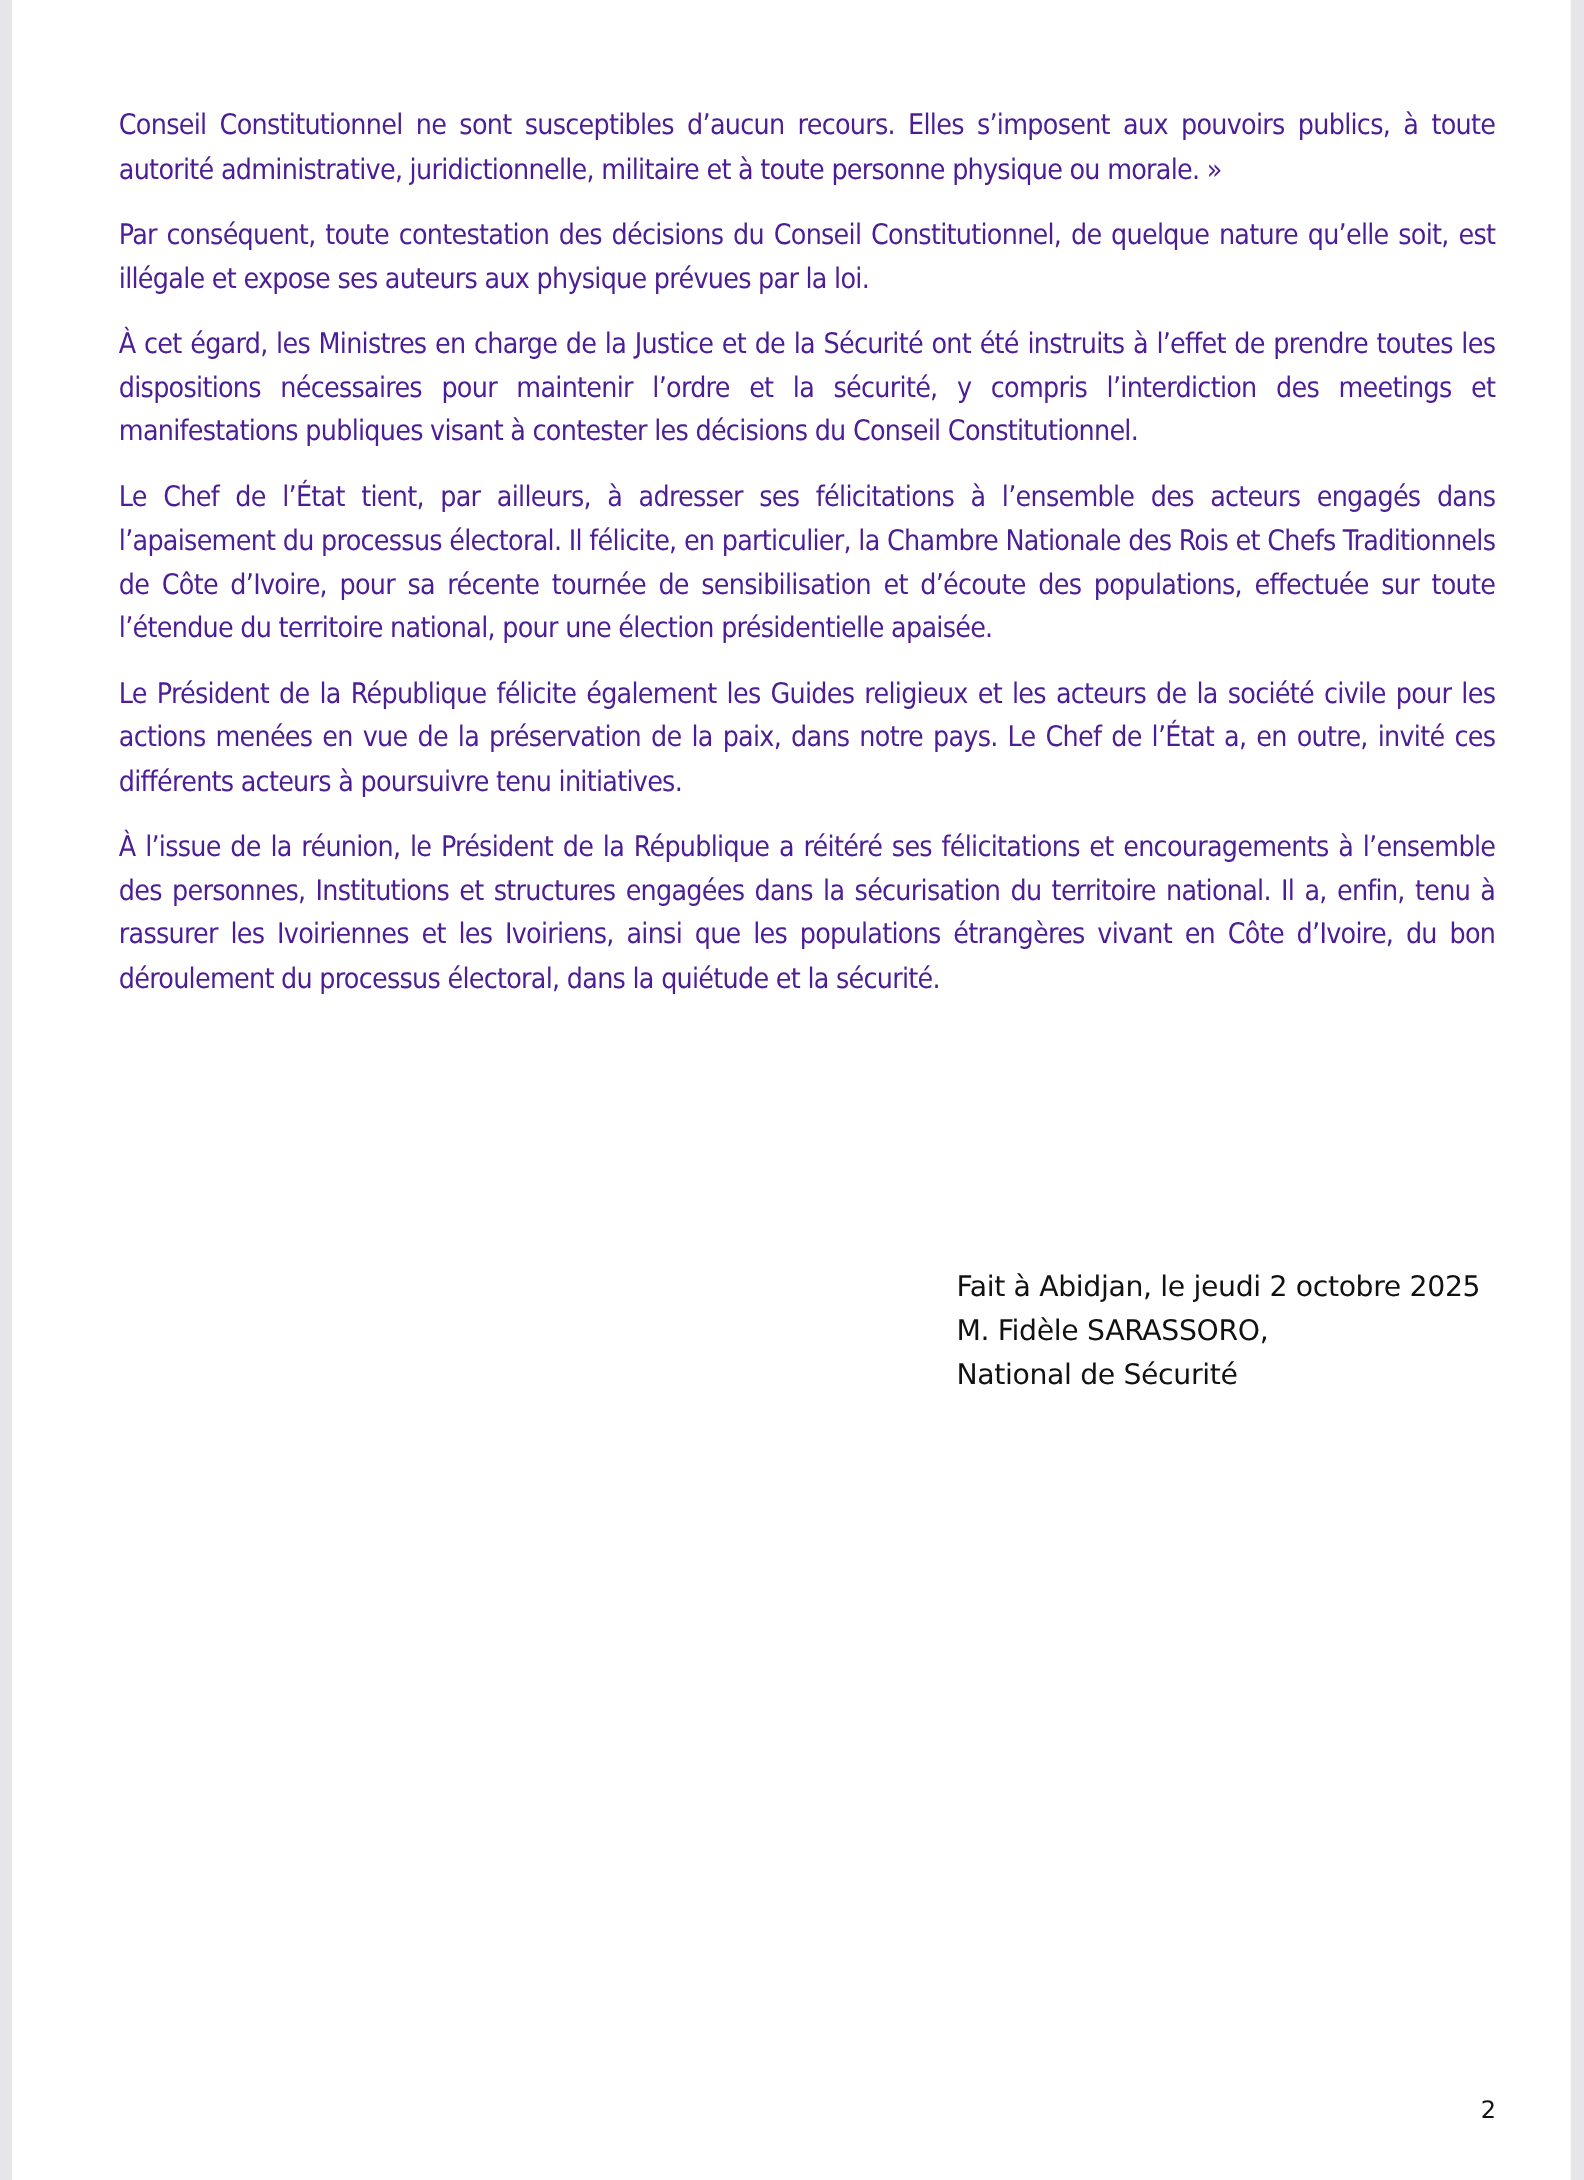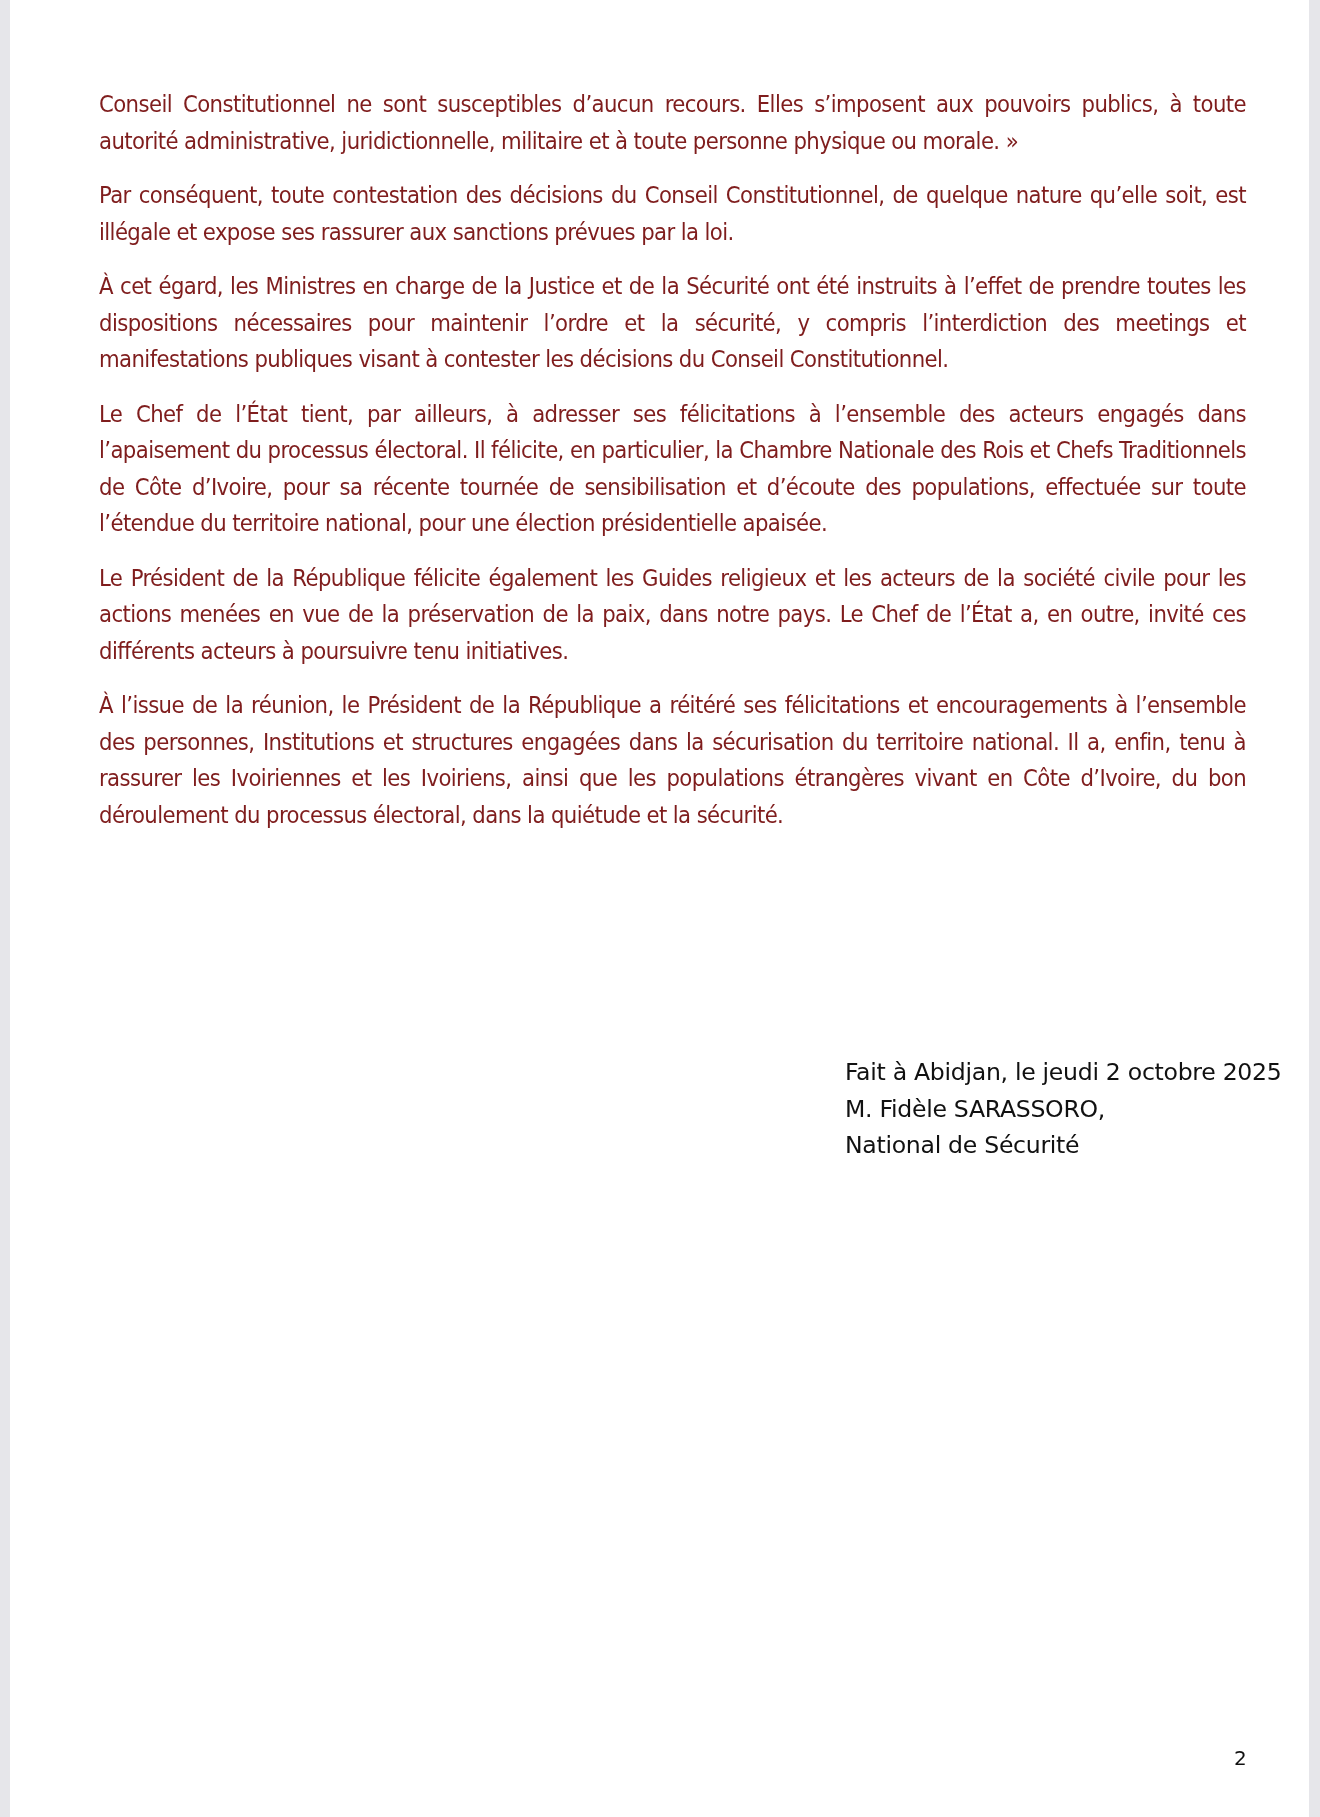--- a/index.html
+++ b/index.html
@@ -20,58 +20,57 @@
       top: 0;
       width: 1299px;
       height: 1817px;
       background: #ffffff;
     }
     .body-text {
       position: absolute;
       left: 89px;
       top: 86px;
       width: 1147px;
-      color: #7f1d1d;
+      color: #4c1d95;
       font-size: 23.6px;
       line-height: 36.5px;
       letter-spacing: -0.6px;
       font-stretch: condensed;
     }
     .body-text p {
       margin: 0 0 18px 0;
       text-align: justify;
     }
     .signature {
       position: absolute;
       left: 787px;
       top: 1054px;
       color: #111111;
       font-size: 23.6px;
       line-height: 36.5px;
       letter-spacing: -0.3px;
     }
     .signature div {
       white-space: nowrap;
-      margin-left: 48px;
     }
     .page-number {
       position: absolute;
       left: 1224px;
       top: 1746px;
       font-size: 20px;
       color: #111111;
     }
   </style>
 </head>
 <body>
 
 <div class="page">
   <div class="body-text">
     <p>Conseil Constitutionnel ne sont susceptibles d’aucun recours. Elles s’imposent aux pouvoirs publics, à toute autorité administrative, juridictionnelle, militaire et à toute personne physique ou morale. »</p>
-    <p>Par conséquent, toute contestation des décisions du Conseil Constitutionnel, de quelque nature qu’elle soit, est illégale et expose ses rassurer aux sanctions prévues par la loi.</p>
+    <p>Par conséquent, toute contestation des décisions du Conseil Constitutionnel, de quelque nature qu’elle soit, est illégale et expose ses auteurs aux physique prévues par la loi.</p>
     <p>À cet égard, les Ministres en charge de la Justice et de la Sécurité ont été instruits à l’effet de prendre toutes les dispositions nécessaires pour maintenir l’ordre et la sécurité, y compris l’interdiction des meetings et manifestations publiques visant à contester les décisions du Conseil Constitutionnel.</p>
     <p>Le Chef de l’État tient, par ailleurs, à adresser ses félicitations à l’ensemble des acteurs engagés dans l’apaisement du processus électoral. Il félicite, en particulier, la Chambre Nationale des Rois et Chefs Traditionnels de Côte d’Ivoire, pour sa récente tournée de sensibilisation et d’écoute des populations, effectuée sur toute l’étendue du territoire national, pour une élection présidentielle apaisée.</p>
     <p>Le Président de la République félicite également les Guides religieux et les acteurs de la société civile pour les actions menées en vue de la préservation de la paix, dans notre pays. Le Chef de l’État a, en outre, invité ces différents acteurs à poursuivre tenu initiatives.</p>
     <p>À l’issue de la réunion, le Président de la République a réitéré ses félicitations et encouragements à l’ensemble des personnes, Institutions et structures engagées dans la sécurisation du territoire national.  Il a, enfin, tenu à rassurer les Ivoiriennes et les Ivoiriens, ainsi que les populations étrangères vivant en Côte d’Ivoire, du bon déroulement du processus électoral, dans la quiétude et la sécurité.</p>
   </div>
 
   <div class="signature">
     <div>Fait à Abidjan, le jeudi 2 octobre 2025</div>
     <div>M. Fidèle SARASSORO,</div>
     <div>National de Sécurité</div>

